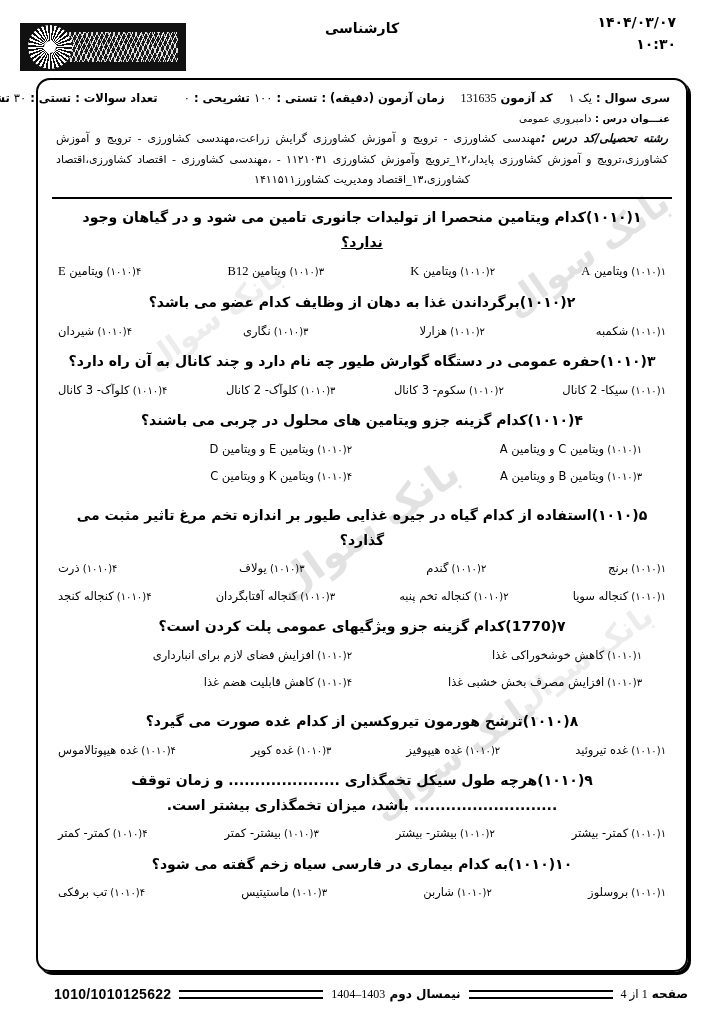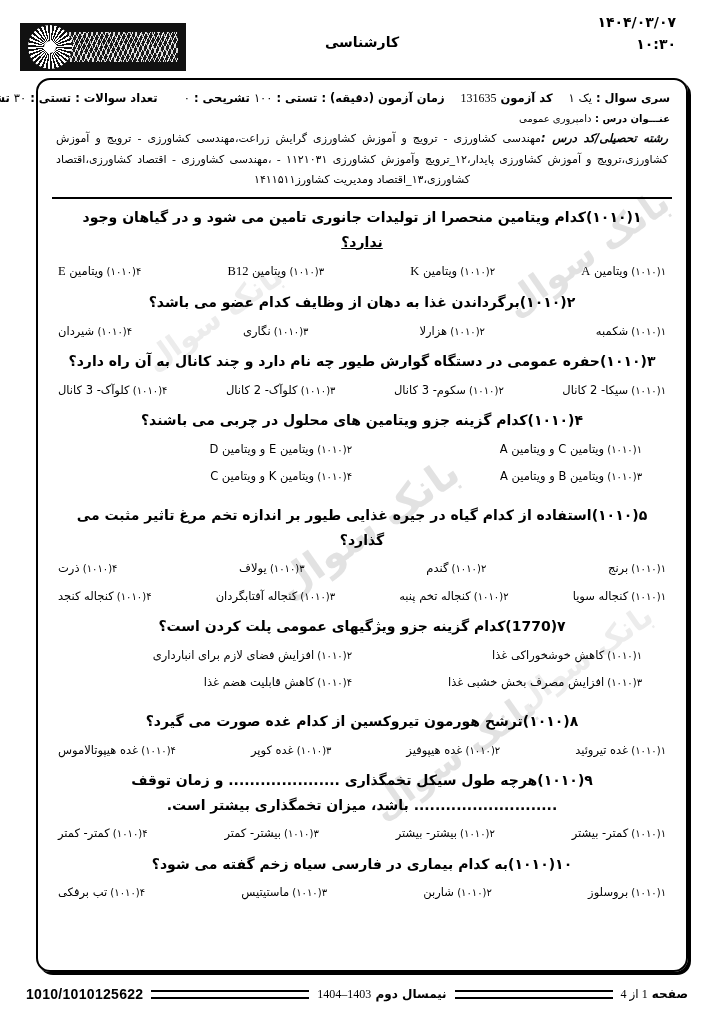--- a/index.html
+++ b/index.html
@@ -34,21 +34,21 @@
   .wm5{top:640px;right:60px;transform:rotate(-35deg);font-size:30px;color:#ececec;}
 
   
   .topbar{position:relative;height:78px;z-index:2;}
   .date-block{
     position:absolute;top:12px;right:48px;
     font-size:14px;font-weight:bold;line-height:1.55;
     letter-spacing:.5px;
   }
   .kar-title{
-    position:absolute;top:34px;left:0;right:0;
+    position:absolute;top:20px;left:0;right:0;
     text-align:center;font-size:14px;font-weight:bold;
   }
   .logo{
     position:absolute;top:23px;left:20px;
     width:166px;height:48px;
     background:#111;
     overflow:hidden;
   }
   .logo .script{
     position:absolute;top:9px;right:8px;width:112px;height:30px;
@@ -131,21 +131,21 @@
   .lat{font-family:"Liberation Serif",serif;font-size:12.5px;}
 
   
   .footer{
     position:absolute;left:26px;right:36px;bottom:22px;
     display:flex;align-items:center;gap:8px;
     z-index:3;
   }
   .footer .bar{flex:1;height:5px;border-top:2px solid #000;border-bottom:2px solid #000;}
   .footer .f-txt{font-size:12px;font-weight:bold;white-space:nowrap;}
-  .footer .f-code{font-family:"Liberation Sans",sans-serif;font-size:14px;font-weight:bold;letter-spacing:.3px;}
+  .footer .f-code{font-family:"Liberation Sans",sans-serif;font-size:14px;font-weight:bold;letter-spacing:.3px;margin-left:28px;}
   .footer .f-term .y{font-family:"Liberation Serif",serif;font-weight:normal;}
   .footer .f-page .n{font-family:"Liberation Serif",serif;font-weight:normal;}
 </style>
 </head>
 <body>
 
 <div class="page">
 
   <div class="wm wm1">بانک سوال</div>
   <div class="wm wm2">بانک سوال</div>

